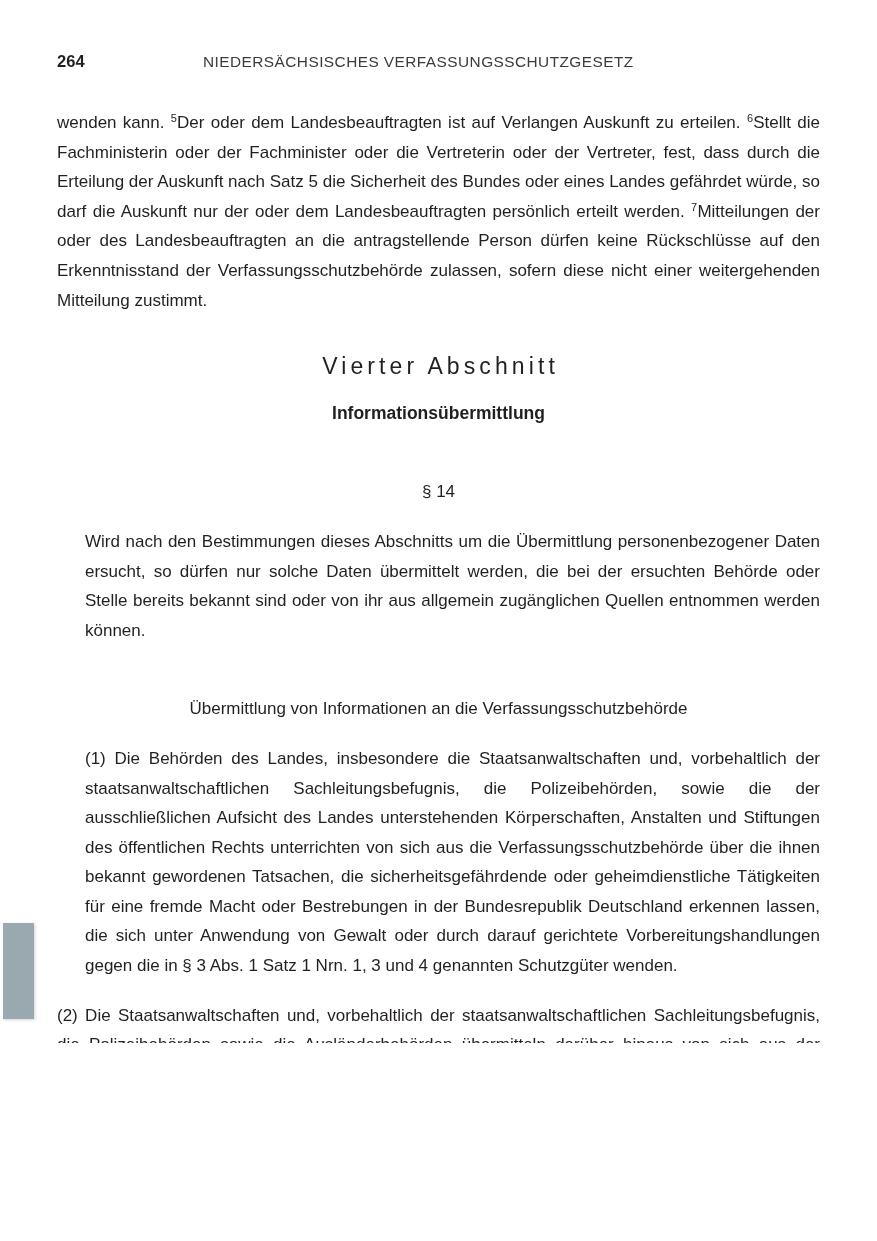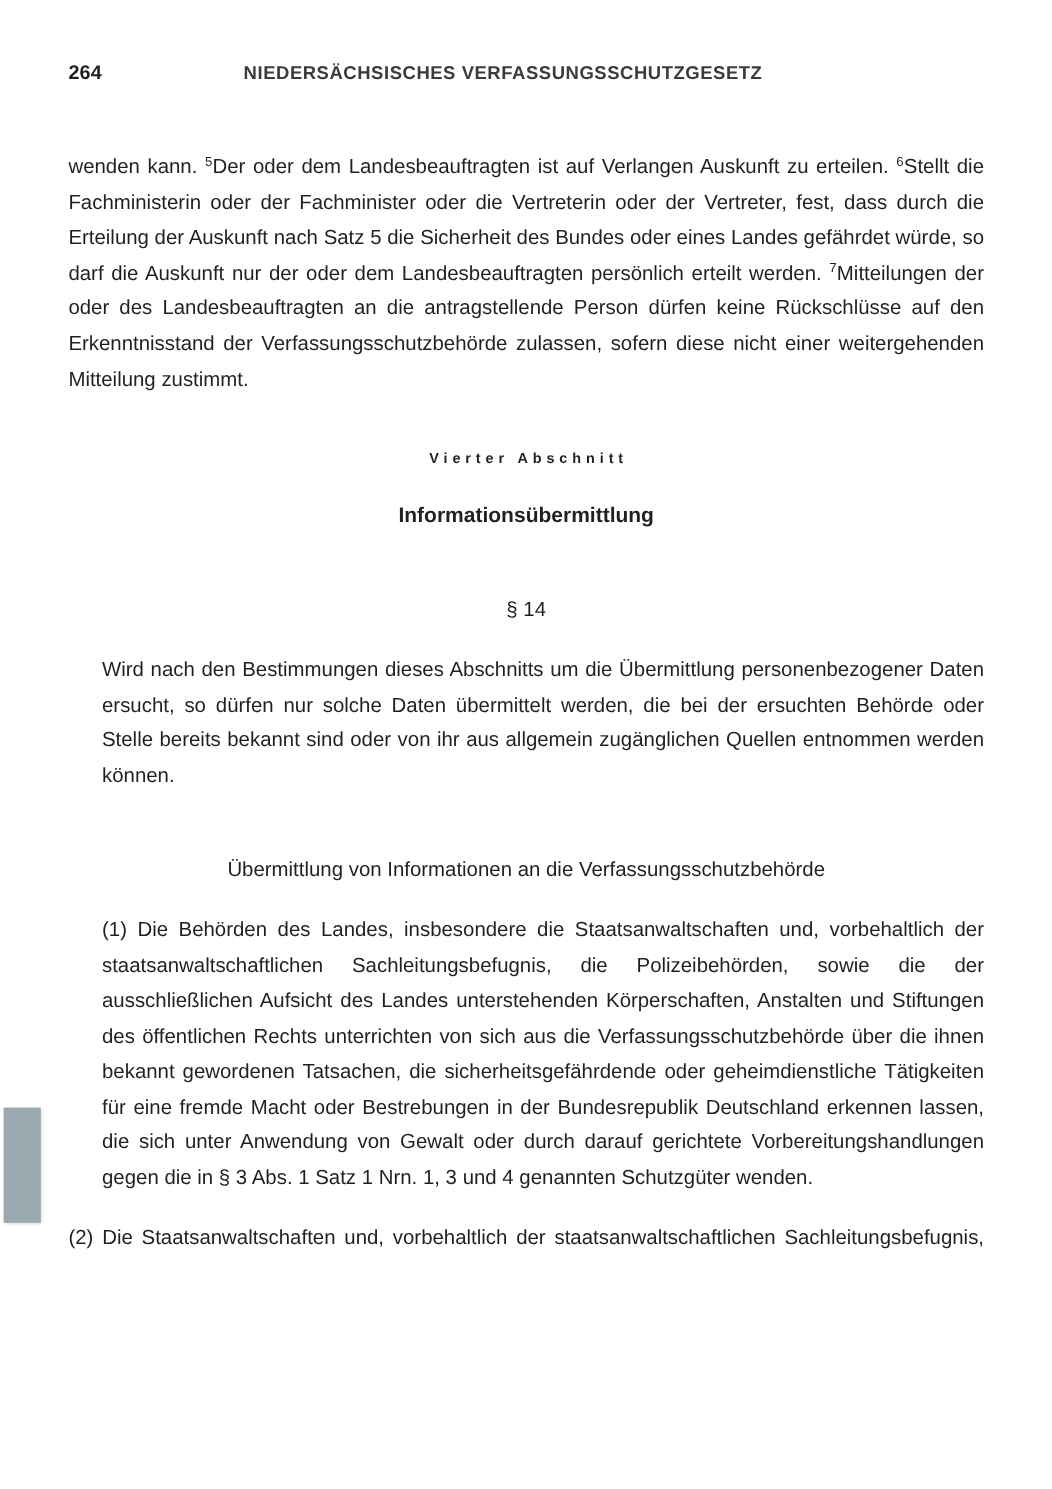--- a/index.html
+++ b/index.html
@@ -47,21 +47,21 @@
   .folio {
     font-size: 16.5px;
     font-weight: bold;
     color: #231f20;
     width: 146px;
     flex: 0 0 146px;
     letter-spacing: 0.1px;
   }
   .head-title {
     font-size: 15.4px;
-    font-weight: bold;
+    font-weight: normal;
     color: #3b3b3d;
     letter-spacing: 0.45px;
     white-space: nowrap;
   }
 
   
   .column {
     position: absolute;
     left: 57px;
     top: 108px;
@@ -74,42 +74,41 @@
     line-height: 29.6px;
     text-align: justify;
     text-justify: inter-word;
     color: #231f20;
     hyphens: manual;
   }
   p.body + p.body {
     margin-top: 20px;
   }
   p.body.tight {
-    margin-top: 16px;
+    margin-top: 0;
   }
 
   sup.sentno {
     font-size: 11px;
     line-height: 0;
     vertical-align: 0.52em;
     margin-right: 0.2px;
   }
 
   
   .abschnitt-block {
     margin-top: 37px;
     text-align: center;
   }
   .abschnitt-kicker {
-    font-size: 12px;
+    font-size: 23px;
     line-height: 29.6px;
     letter-spacing: 4.1px;
     color: #231f20;
     text-indent: 4.1px;
-    font-weight: bold;
   }
   .abschnitt-title {
     font-size: 17.5px;
     line-height: 29.6px;
     font-weight: bold;
     color: #231f20;
     margin-top: 17px;
   }
 
   .para-head {

